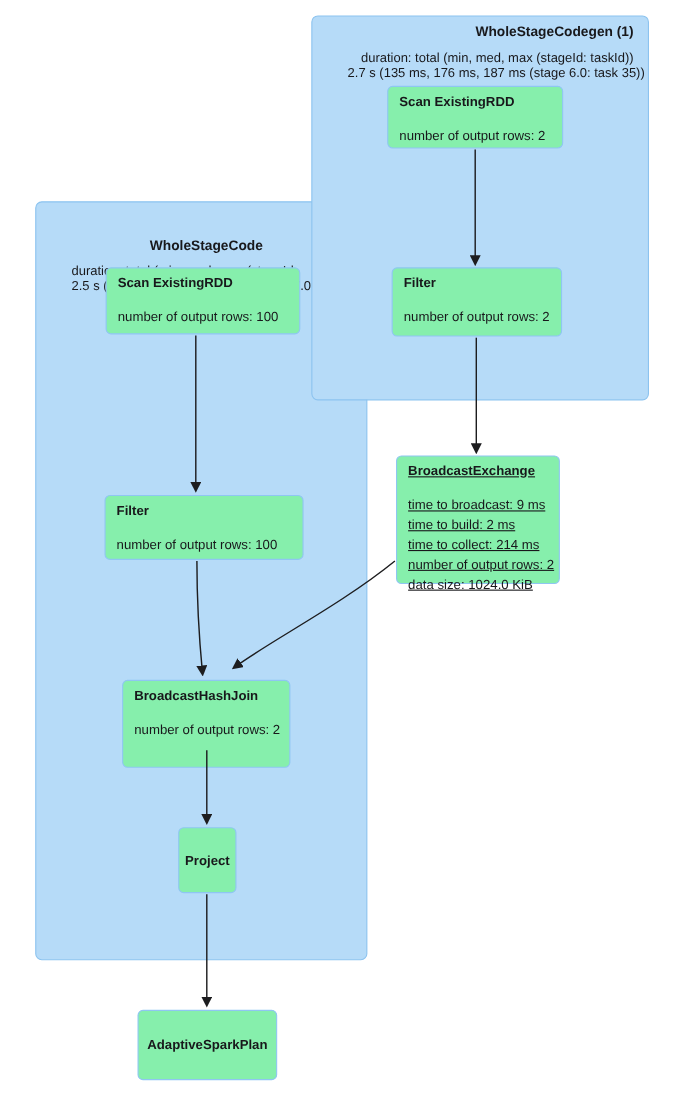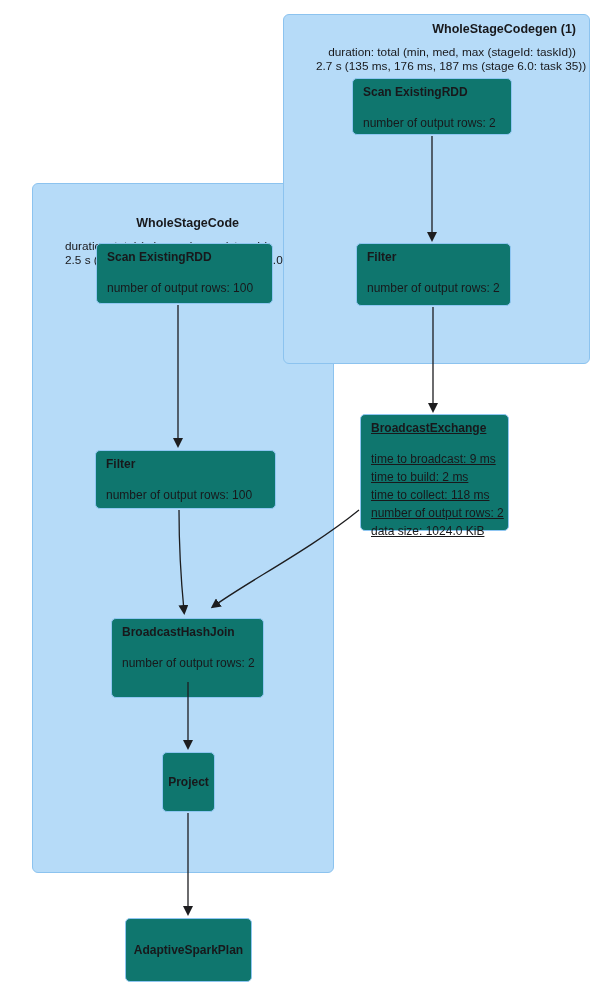--- a/index.html
+++ b/index.html
@@ -28,21 +28,21 @@
   .cluster-right .cluster-header { width: 100%; padding-right: 13px; }
   
   .cluster-left .cluster-header { width: 206px; white-space: nowrap; margin-top: 25px; }
 
   .cluster-title { font-size: 12.5px; font-weight: bold; line-height: 15px; margin-bottom: 9px; white-space: nowrap; }
   .cluster-duration { font-size: 11.8px; line-height: 13.5px; white-space: nowrap; padding-left: 32px; }
 
   
   .node {
     position: absolute;
-    background: #0f766e;
+    background: #86efac;
     border: 1px solid #8fc6f2;
     border-radius: 5px;
     box-sizing: border-box;
     padding: 6px 10px;
     z-index: 3;
     font-size: 12px;
   }
   .node-title { font-size: 12px; font-weight: bold; line-height: 15px; margin-bottom: 14px; white-space: nowrap; }
   .node-metric { font-size: 12px; line-height: 18px; white-space: nowrap; }
   .node.center { display: flex; align-items: center; justify-content: center; padding: 4px; }
@@ -89,21 +89,21 @@
 
   <div class="node n-filter-right">
     <div class="node-title">Filter</div>
     <div class="node-metric">number of output rows: 2</div>
   </div>
 
   <div class="node n-bexchange">
     <div class="node-title">BroadcastExchange</div>
     <div class="node-metric">time to broadcast: 9 ms</div>
     <div class="node-metric">time to build: 2 ms</div>
-    <div class="node-metric">time to collect: 118 ms</div>
+    <div class="node-metric">time to collect: 214 ms</div>
     <div class="node-metric">number of output rows: 2</div>
     <div class="node-metric">data size: 1024.0 KiB</div>
   </div>
 
   <div class="node n-scan-left">
     <div class="node-title">Scan ExistingRDD</div>
     <div class="node-metric">number of output rows: 100</div>
   </div>
 
   <div class="node n-filter-left">

